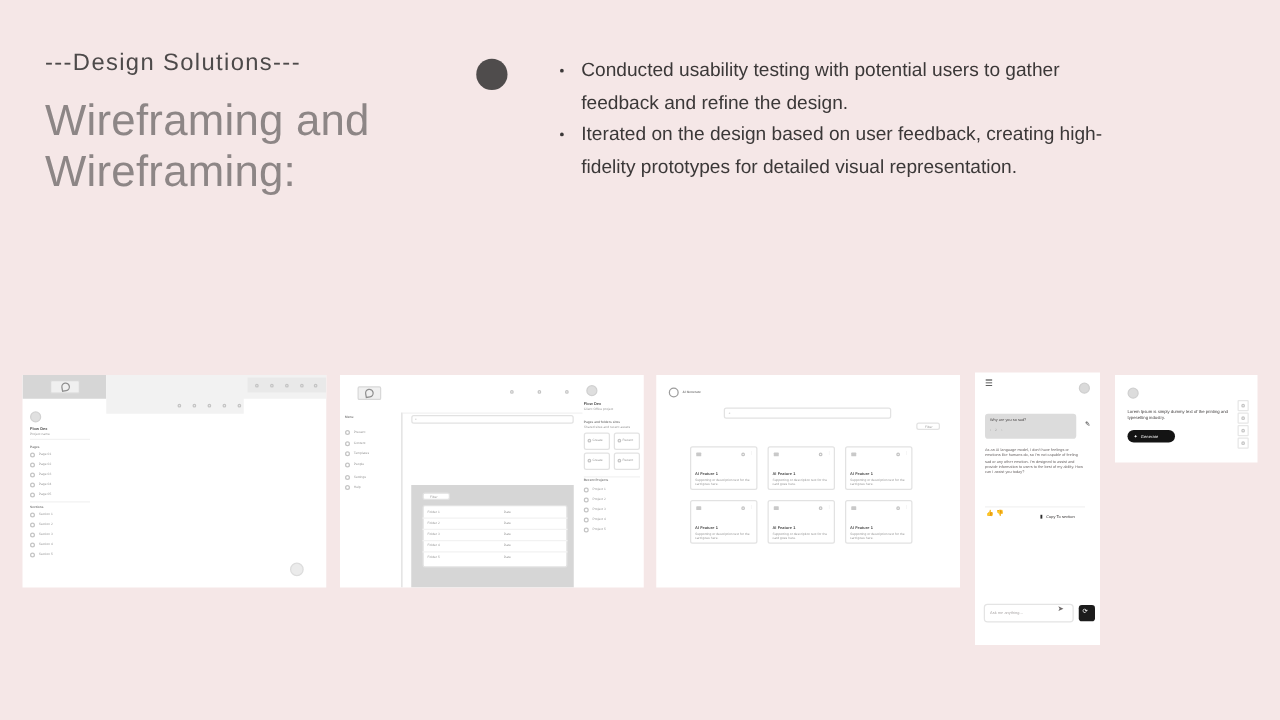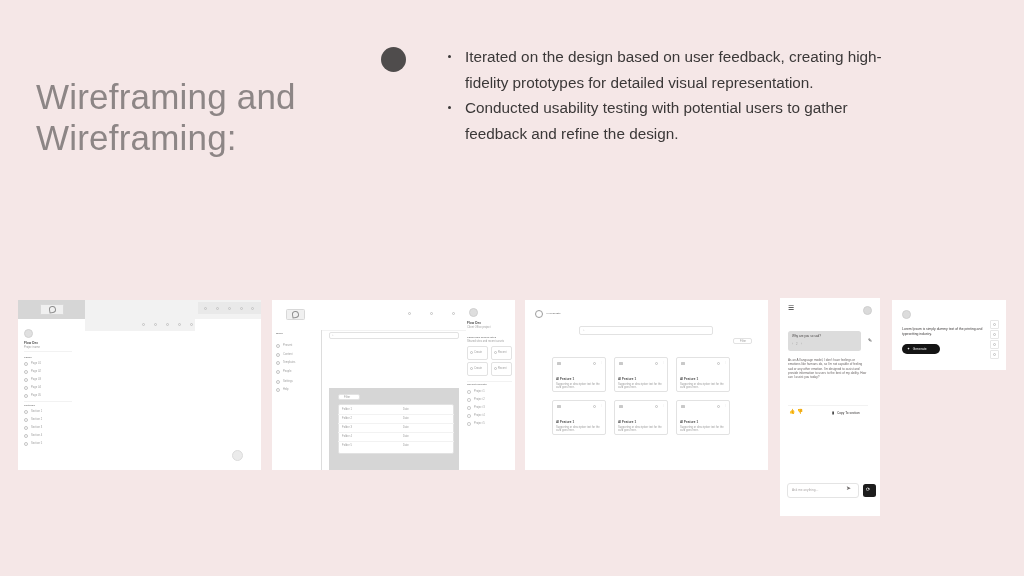--- a/index.html
+++ b/index.html
@@ -172,28 +172,29 @@
     border: .7px solid #e6e6e6;
     background: #fff;
     border-radius: 1px;
   }
 </style>
 </head>
 <body>
 
 <div class="slide">
 
+  <div class="eyebrow">---Design Solutions---</div>
 
   <div class="headline">Wireframing and Wireframing:</div>
 
   <div class="accent-dot"></div>
 
   <ul class="bullets">
+    <li>Conducted usability testing with potential users to gather feedback and refine the design.</li>
     <li>Iterated on the design based on user feedback, creating high-fidelity prototypes for detailed visual representation.</li>
-    <li>Conducted usability testing with potential users to gather feedback and refine the design.</li>
   </ul>
 
   <div class="thumbs">
 
     <div class="card" style="left:18px; top:4px; width:243px; height:170px;">
       <div class="bar-d" style="left:0; top:0; width:67px; height:19px;"></div>
       <div class="logo-box" style="left:22px; top:4px; width:24px; height:11px;">
         <div class="logo-glyph"></div>
       </div>
       <div class="bar-l" style="left:67px; top:0; width:176px; height:19px;"></div>

